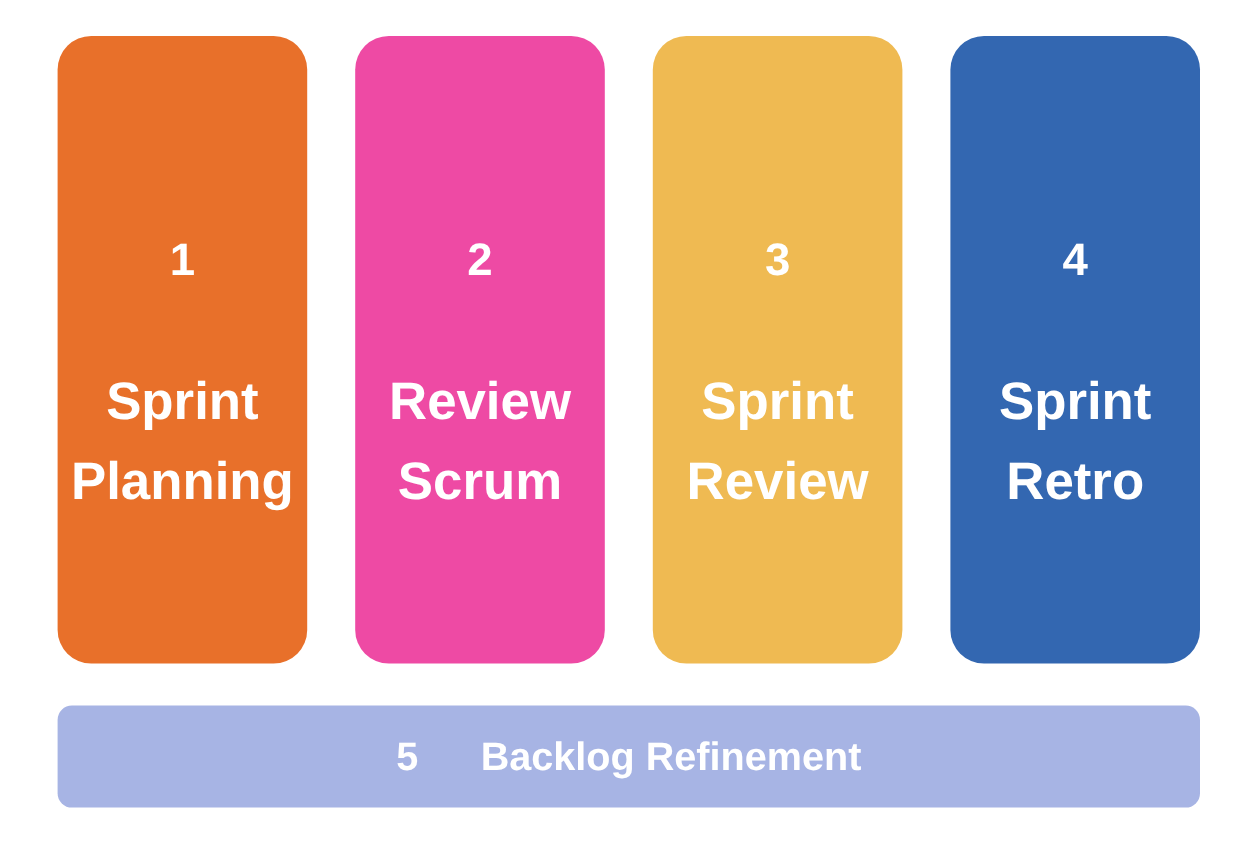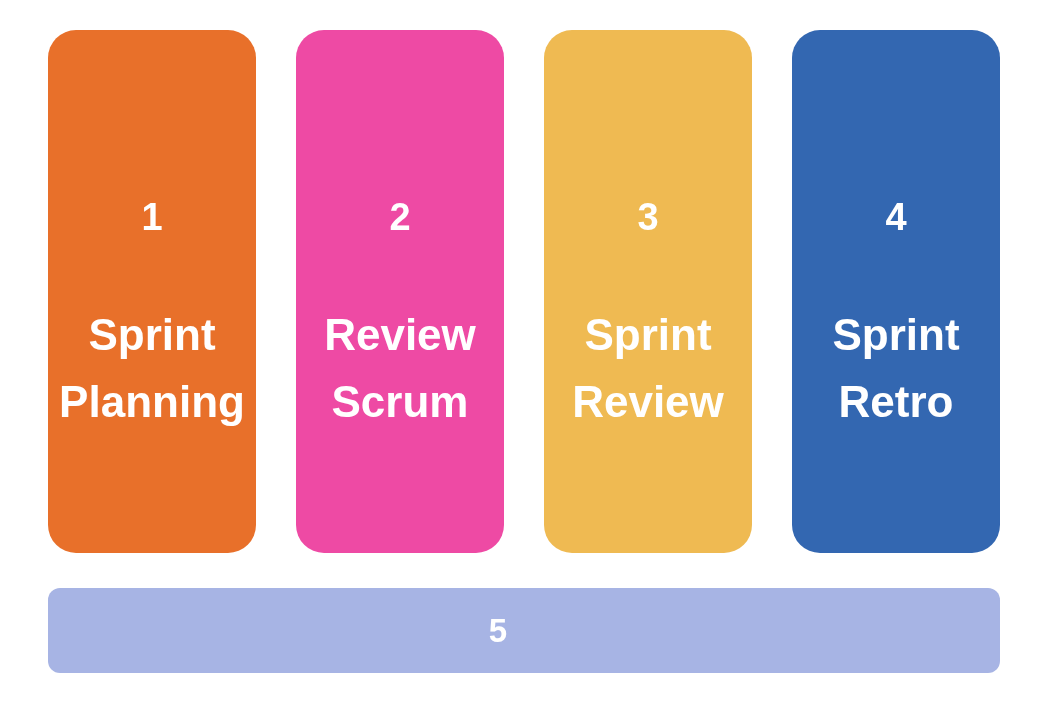--- a/index.html
+++ b/index.html
@@ -139,15 +139,16 @@
       <div class="card-number">4</div>
       <div class="card-label">Sprint
 Retro</div>
     </div>
 
   </div>
 
   <div class="bottom-bar" style="background: rgb(167, 180, 228);">
     <span class="bar-number">5</span>
     <span class="bar-gap"></span>
+    <span class="bar-label">Backlog Refinement</span>
   </div>
 
 </div>
 
 </body></html>

